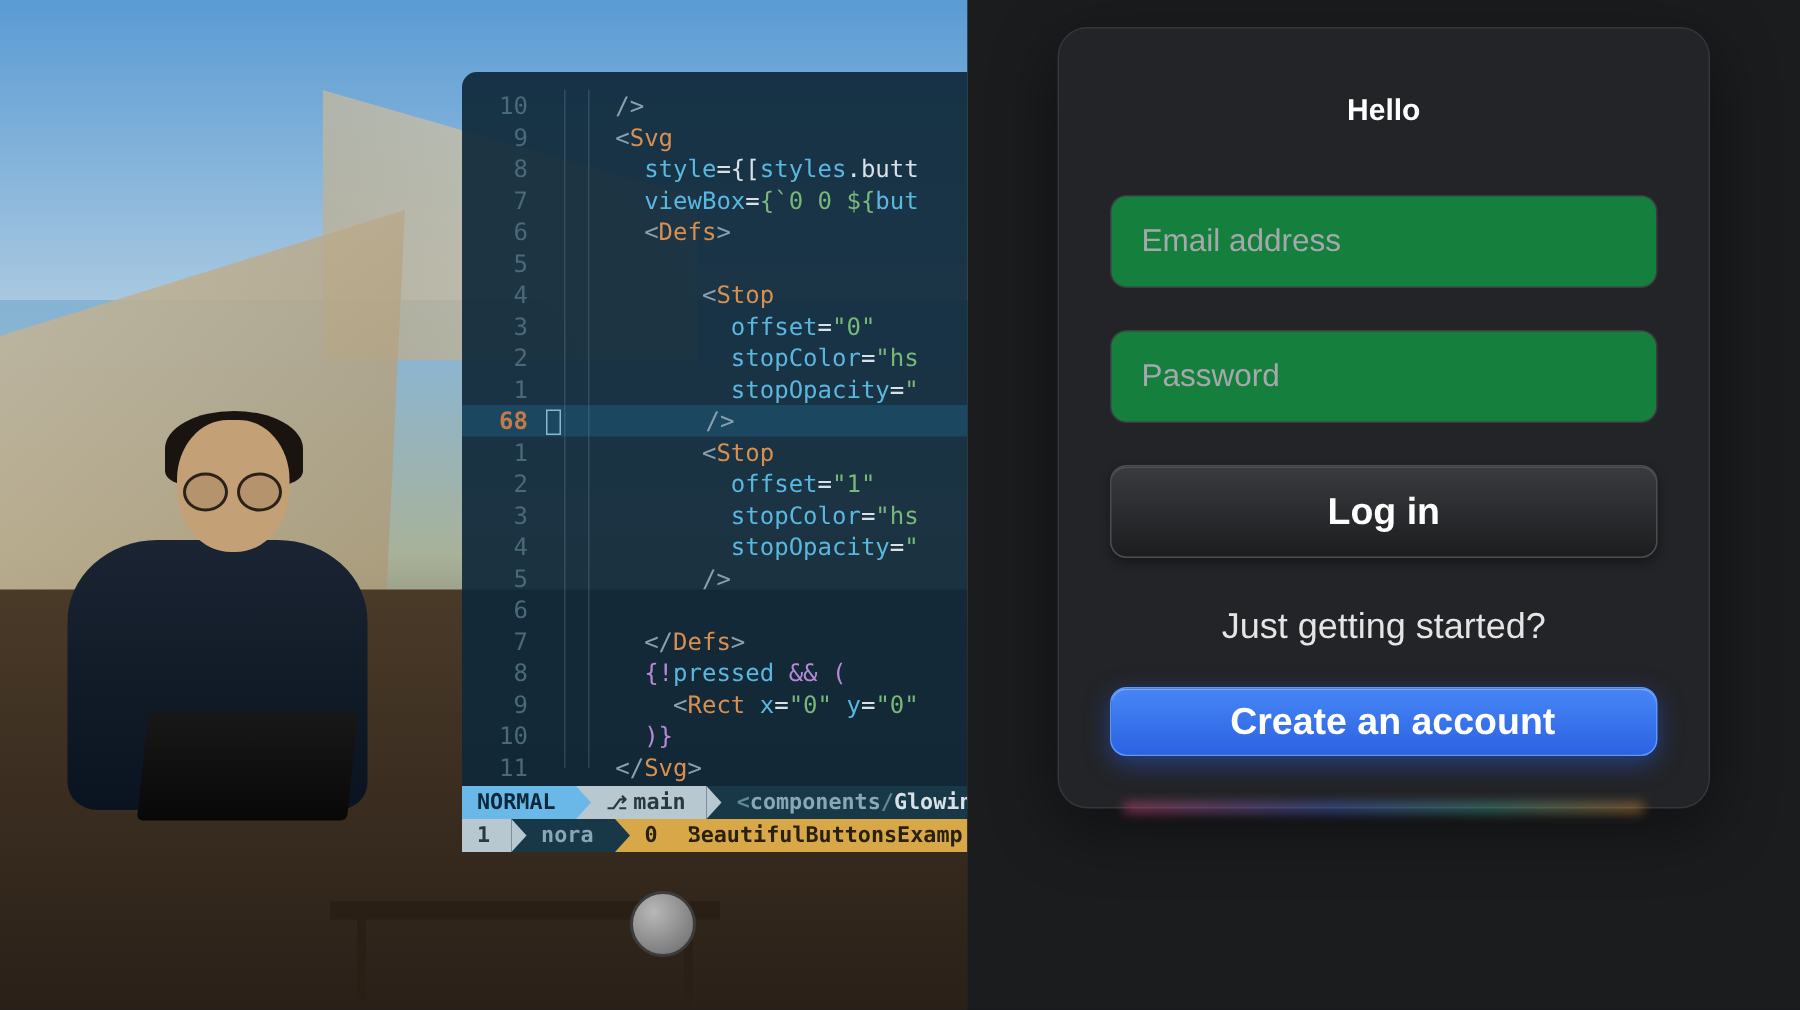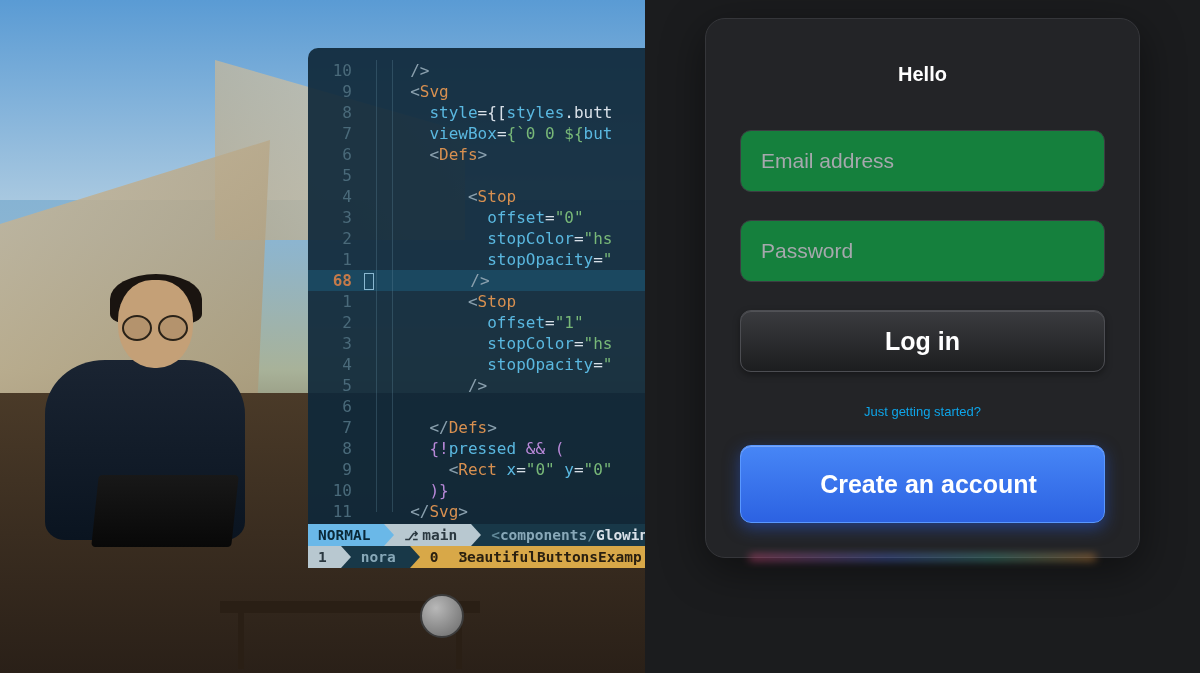--- a/index.html
+++ b/index.html
@@ -158,27 +158,27 @@
       border-radius: 11px;
       color: #fff;
       font-size: 25px;
       font-weight: 700;
       cursor: pointer;
       margin-bottom: 32px;
       box-shadow: inset 0 1px 0 rgba(255,255,255,0.12), 0 3px 7px rgba(0,0,0,0.35);
     }
     .hint {
       text-align: center;
-      color: #0ea5e9;
-      font-size: 13px;
+      color: #e5e5e5;
+      font-size: 24px;
       margin-bottom: 26px;
     }
     .btn-create {
       width: 100%;
-      height: 78px;
+      height: 46px;
       background: linear-gradient(180deg, #4786f6 0%, #2c62e2 100%);
       border: 1px solid #5a98ff;
       border-radius: 11px;
       color: #fff;
       font-size: 25px;
       font-weight: 700;
       cursor: pointer;
       box-shadow: inset 0 1px 0 rgba(255,255,255,0.28), 0 5px 16px rgba(40,90,220,0.5);
       padding-left: 12px;
     }

